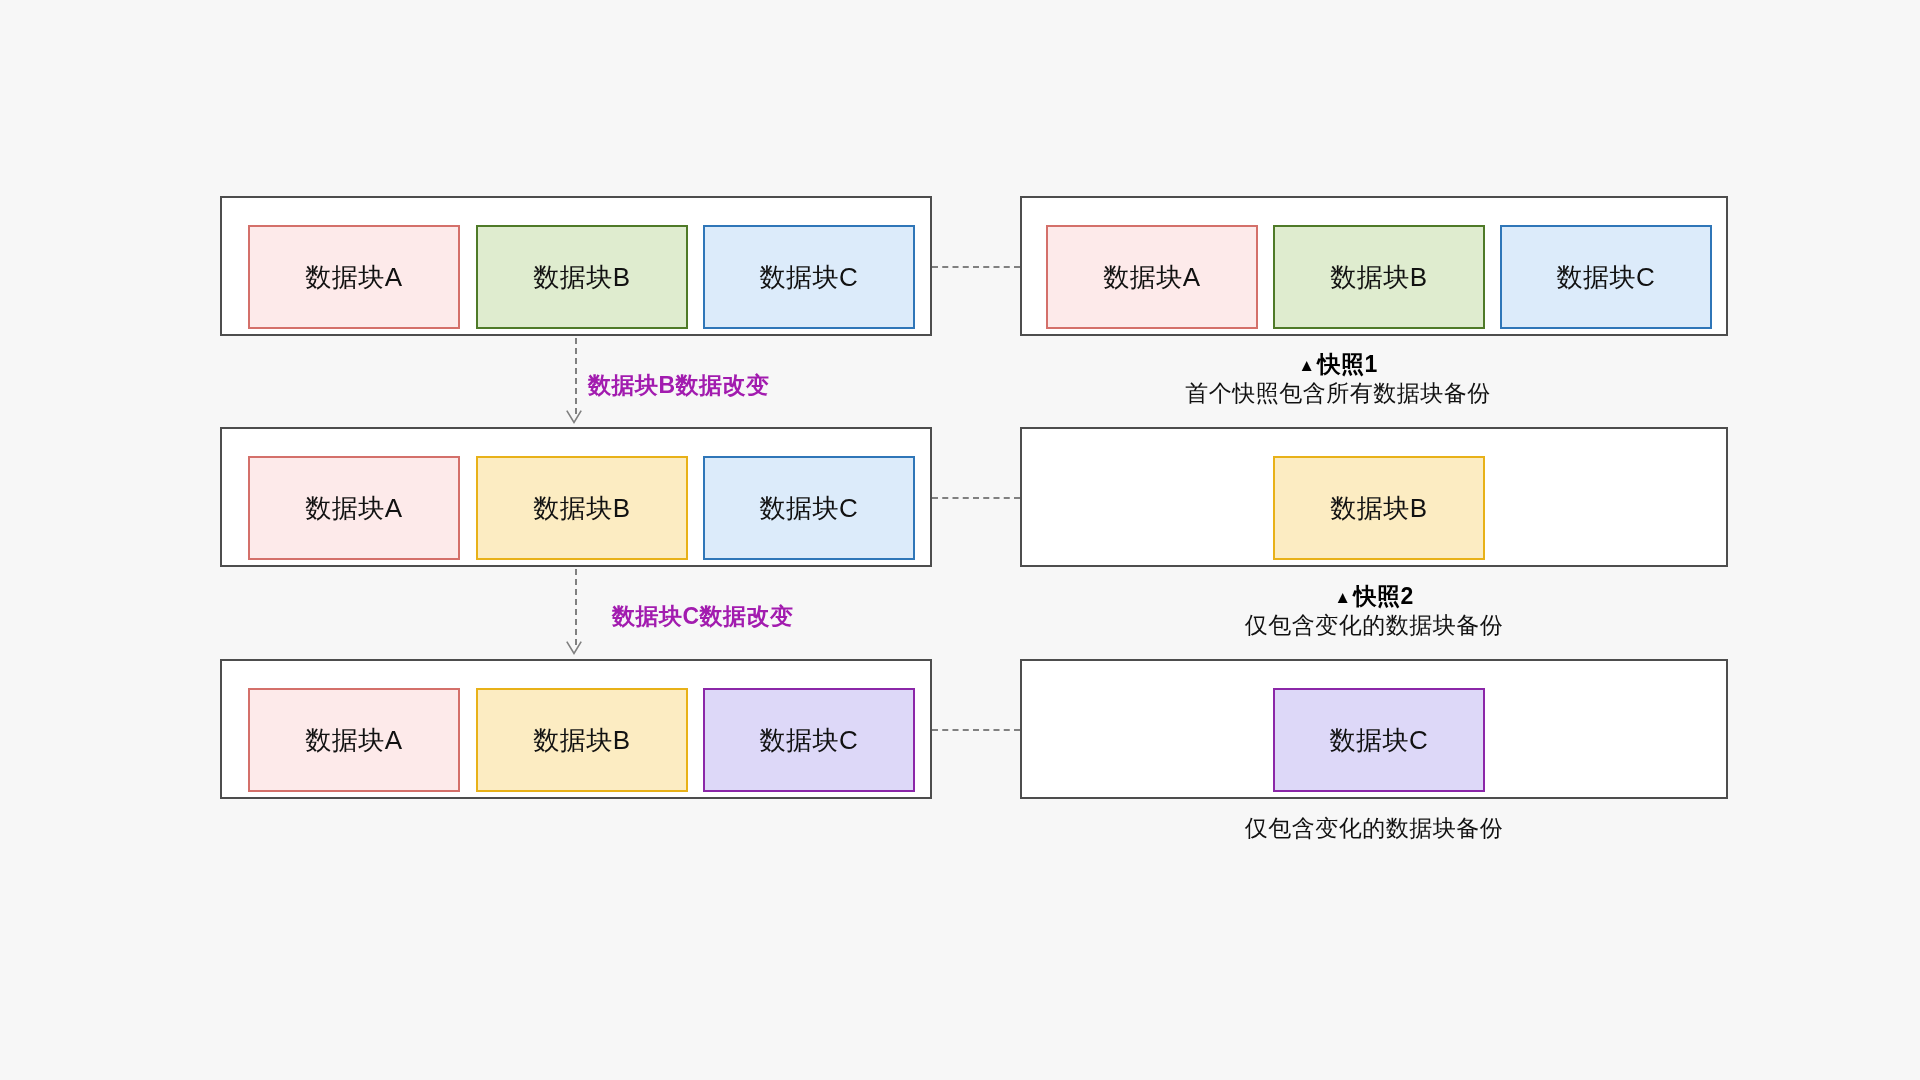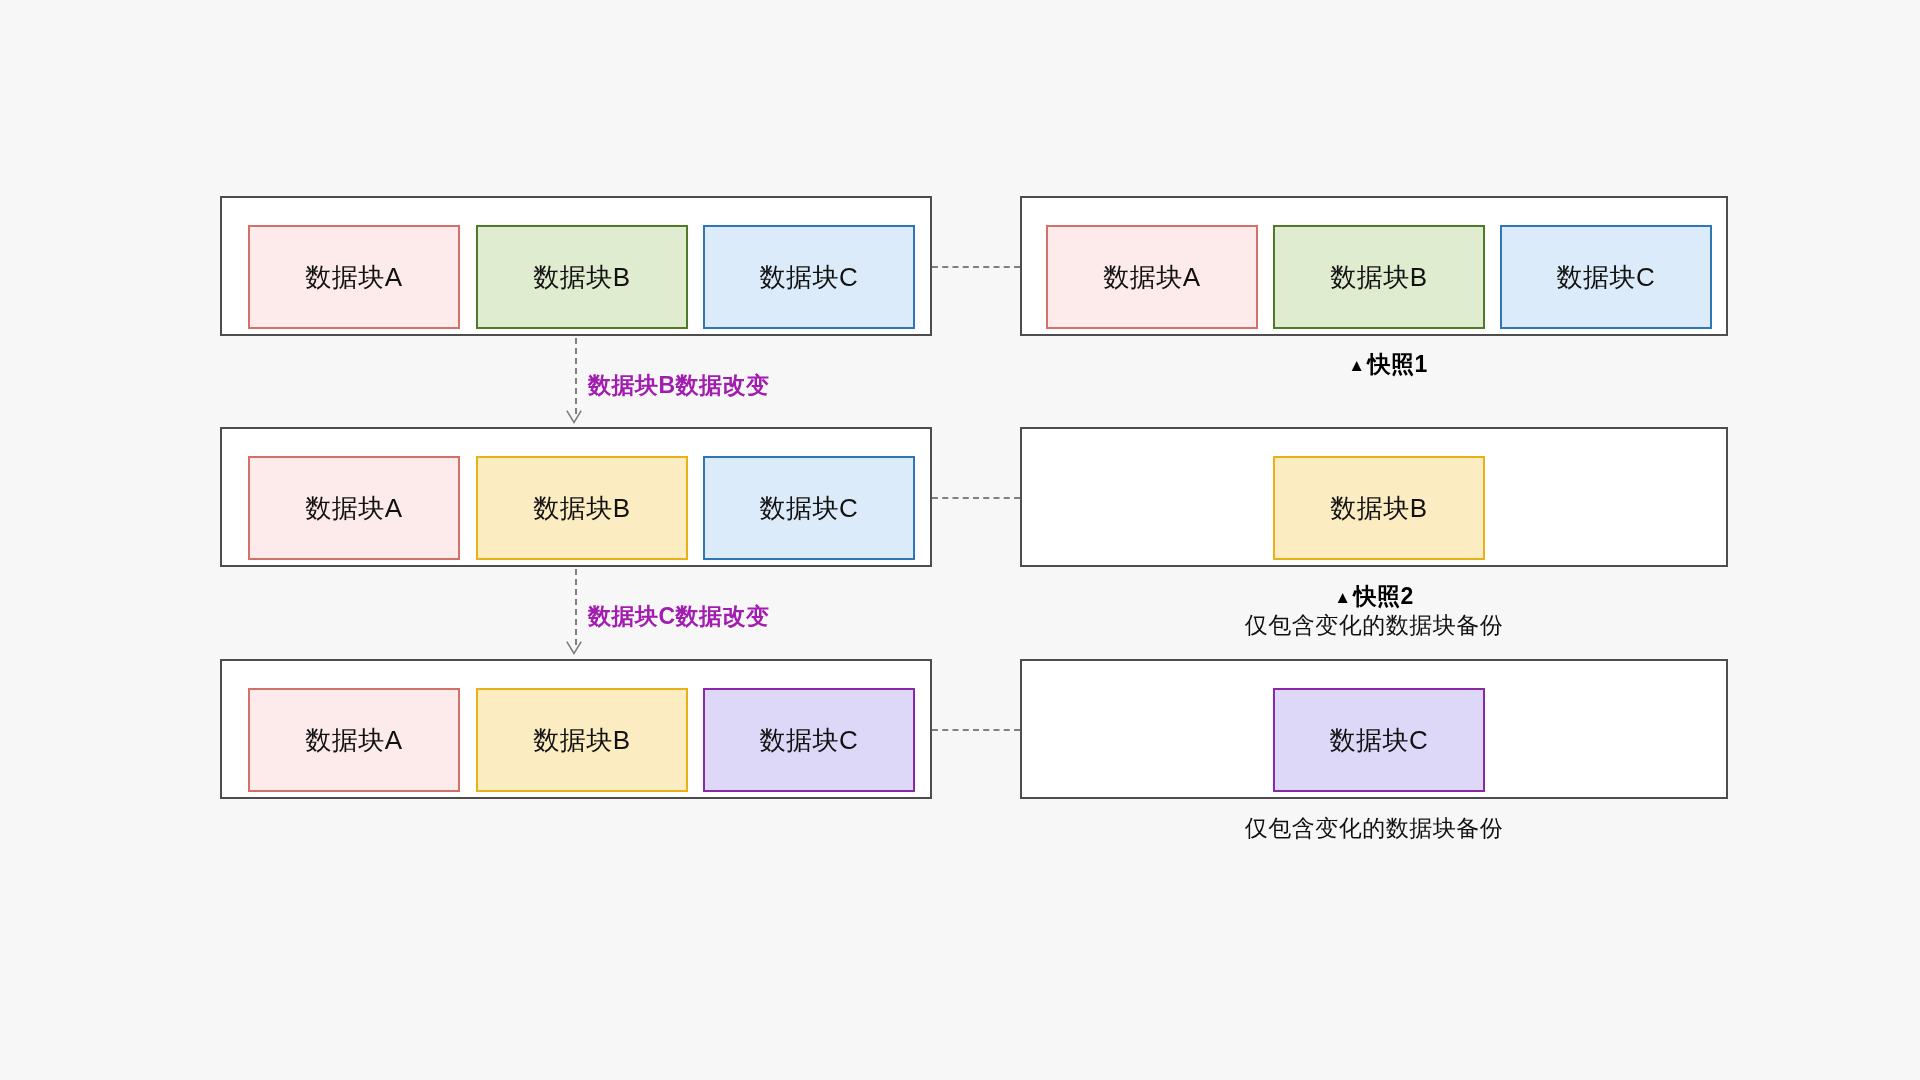--- a/index.html
+++ b/index.html
@@ -153,45 +153,46 @@
   <div class="change-arrow" style="left:575px; top:338px; height:76px;"></div>
   <svg class="arrow-head" style="left:565px; top:408px;" viewBox="0 0 20 20">
     <path d="M2 3 L10 16 L18 3" fill="none" stroke="#808080" stroke-width="1.8"></path>
   </svg>
   <div class="arrow-label" style="left:588px; top:370px;">数据块B数据改变</div>
 
   <div class="change-arrow" style="left:575px; top:569px; height:76px;"></div>
   <svg class="arrow-head" style="left:565px; top:639px;" viewBox="0 0 20 20">
     <path d="M2 3 L10 16 L18 3" fill="none" stroke="#808080" stroke-width="1.8"></path>
   </svg>
-  <div class="arrow-label" style="left:588px; top:601px;">数据块C数据改变</div>
+  <div class="arrow-label" style="left:612px; top:601px;">数据块C数据改变</div>
 
   <div class="connector" style="left:932px; top:266px; width:88px;"></div>
   <div class="connector" style="left:932px; top:497px; width:88px;"></div>
   <div class="connector" style="left:932px; top:729px; width:88px;"></div>
 
   <div class="container-box" style="left:1020px; top:196px; width:708px; height:140px;">
     <div class="block" style="left:24px; top:27px; width:212px; height:104px;
                 background:#fdeaea; border-color:#d4706a;">
       <span class="block-label">数据块A</span>
     </div>
     <div class="block" style="left:251px; top:27px; width:212px; height:104px;
                 background:#dfeccf; border-color:#4f7a28;">
       <span class="block-label">数据块B</span>
     </div>
     <div class="block" style="left:478px; top:27px; width:212px; height:104px;
                 background:#dcebfa; border-color:#2f76b8;">
       <span class="block-label">数据块C</span>
     </div>
   </div>
 
-  <div class="caption" style="left:1034px; top:350px; width:708px;">
+  <div class="caption" style="left:984px; top:350px; width:708px;">
     <div class="caption-title">
       <span class="caption-marker">▲</span><span>快照1</span>
     </div>
+    <div class="caption-desc">首个快照包含所有数据块备份</div>
   </div>
 
   <div class="container-box" style="left:1020px; top:427px; width:708px; height:140px;">
     <div class="block" style="left:251px; top:27px; width:212px; height:104px;
                 background:#fcecc2; border-color:#e8b118;">
       <span class="block-label">数据块B</span>
     </div>
   </div>
 
   <div class="caption" style="left:1020px; top:582px; width:708px;">

